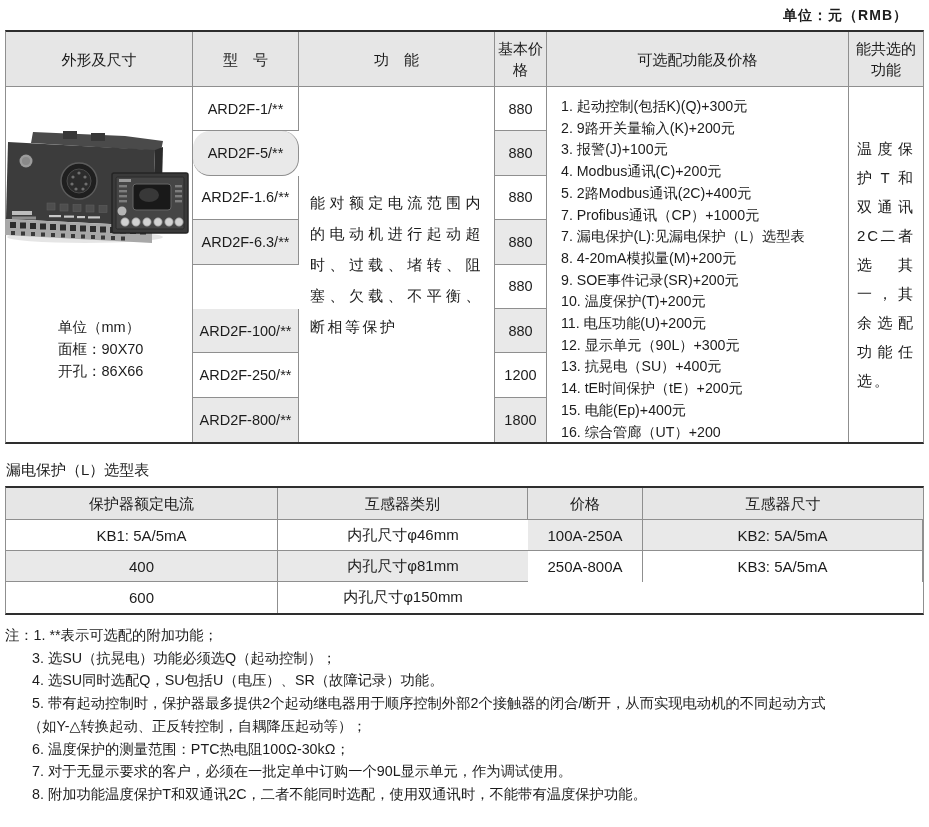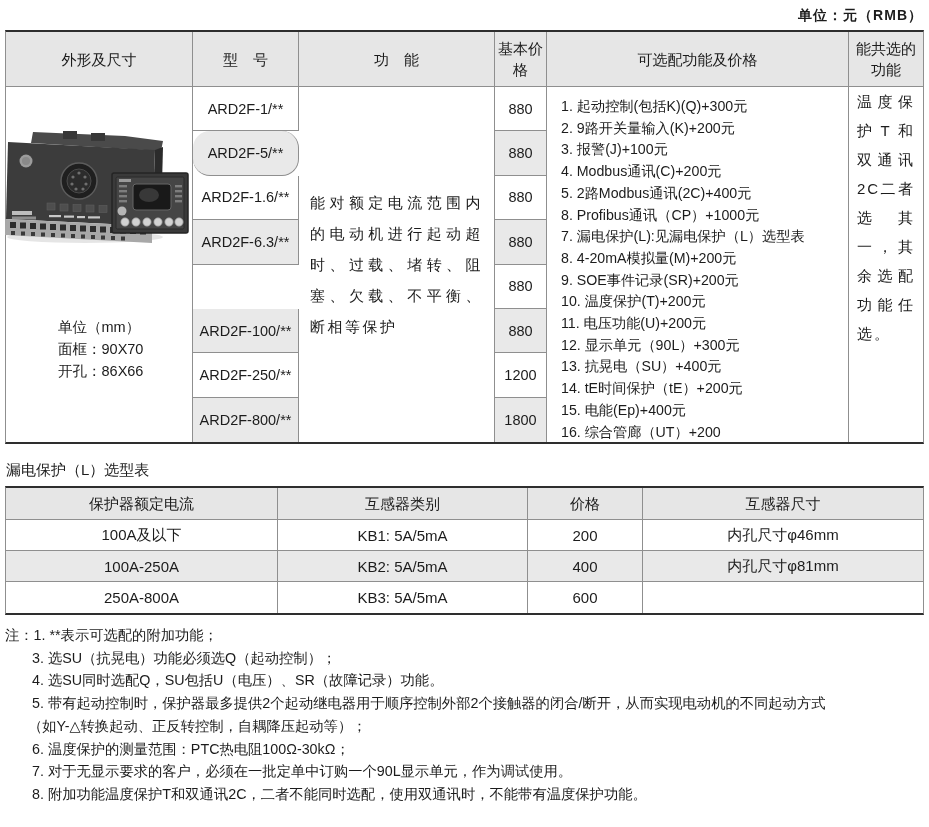--- a/index.html
+++ b/index.html
@@ -2,21 +2,21 @@
 <html><head>
 <meta charset="utf-8">
 <style>
   html,body{margin:0;padding:0;}
   body{
     width:929px;height:827px;position:relative;background:#ffffff;
     font-family:"Liberation Sans","DejaVu Sans",sans-serif;
     color:#1c1c1c;overflow:hidden;
   }
   
-  .unit-note{position:absolute;top:7px;right:6px;font-size:14px;font-weight:bold;letter-spacing:1px;}
+  .unit-note{position:absolute;top:7px;right:21px;font-size:14px;font-weight:bold;letter-spacing:1px;}
 
   
   .main-table{
     position:absolute;left:5px;top:30px;width:917px;height:410px;
     display:grid;
     grid-template-columns:187px 106px 196px 52px 302px 74px;
     grid-template-rows:55px repeat(8,1fr);
     border-top:2px solid #2e2e2e;border-bottom:2px solid #2e2e2e;
     border-left:1px solid #8f8f8f;border-right:1px solid #8f8f8f;
     font-size:15px;
@@ -26,21 +26,21 @@
   .no-b{border-bottom:none;}
   .hcell{background:#e6e6e6;display:flex;align-items:center;justify-content:center;
          text-align:center;line-height:1.4;padding:0 2px;}
   .ccell{display:flex;align-items:center;justify-content:center;font-size:14.5px;}
   .stripe{background:#e9e9e9;}
   .shape-cell{position:relative;}
   .dims{position:absolute;left:52px;top:229px;font-size:14.5px;line-height:22px;}
   .func-cell{display:flex;align-items:center;padding:0 11px;}
   .func-cell p{margin:0;text-align:justify;line-height:31px;letter-spacing:2.5px;font-size:15px;}
   .opts-cell{padding:9px 4px 0 14px;line-height:21.7px;font-size:14.2px;}
-  .comb-cell{display:flex;align-items:flex-start;padding:0 8px;}
+  .comb-cell{display:flex;align-items:center;padding:0 8px;}
   .comb-cell div{margin:0;text-align:justify;line-height:29px;letter-spacing:2px;font-size:15px;}
 
   
   .leak-title{position:absolute;left:6px;top:461px;font-size:15px;}
   .leak-table{
     position:absolute;left:5px;top:486px;width:917px;height:125px;
     display:grid;
     grid-template-columns:272px 250px 115px 280px;
     grid-template-rows:32px 31px 31px 31px;
     border-top:2px solid #2e2e2e;border-bottom:2px solid #2e2e2e;
@@ -199,21 +199,21 @@
   <div class="cell ccell stripe" style="grid-area:7/4/8/5;">880</div>
   <div class="cell ccell" style="grid-area:8/4/9/5;">1200</div>
   <div class="cell ccell stripe no-b" style="grid-area:9/4/10/5;">1800</div>
 
   <div class="cell opts-cell no-b" style="grid-area:2/5/10/6;">
     <div>1.  起动控制(包括K)(Q)+300元</div>
     <div>2.  9路开关量输入(K)+200元</div>
     <div>3.  报警(J)+100元</div>
     <div>4.  Modbus通讯(C)+200元</div>
     <div>5.  2路Modbus通讯(2C)+400元</div>
-    <div>8.  Profibus通讯（CP）+1000元</div>
+    <div>7.  Profibus通讯（CP）+1000元</div>
     <div>7.  漏电保护(L):见漏电保护（L）选型表</div>
     <div>8.  4-20mA模拟量(M)+200元</div>
     <div>9.  SOE事件记录(SR)+200元</div>
     <div>10.  温度保护(T)+200元</div>
     <div>11.  电压功能(U)+200元</div>
     <div>12.  显示单元（90L）+300元</div>
     <div>13.  抗晃电（SU）+400元</div>
     <div>14.  tE时间保护（tE）+200元</div>
     <div>15. 电能(Ep)+400元</div>
     <div>16. 综合管廊（UT）+200</div>
@@ -225,33 +225,32 @@
 </div>
 
 <div class="leak-title">漏电保护（L）选型表</div>
 
 <div class="leak-table">
   <div class="cell hcell">保护器额定电流</div>
   <div class="cell hcell">互感器类别</div>
   <div class="cell hcell">价格</div>
   <div class="cell hcell no-r">互感器尺寸</div>
 
-  <div class="cell lcell">100A及以下</div>
   <div class="cell lcell">KB1: 5A/5mA</div>
-  <div class="cell lcell">200</div>
   <div class="cell lcell no-r">内孔尺寸φ46mm</div>
 
   <div class="cell lcell stripe">100A-250A</div>
   <div class="cell lcell stripe">KB2: 5A/5mA</div>
   <div class="cell lcell stripe">400</div>
   <div class="cell lcell stripe no-r">内孔尺寸φ81mm</div>
 
   <div class="cell lcell no-b">250A-800A</div>
   <div class="cell lcell no-b">KB3: 5A/5mA</div>
   <div class="cell lcell no-b">600</div>
+  <div class="cell lcell no-r no-b">内孔尺寸φ150mm</div>
 </div>
 
 <div class="notes">
   <div class="note-line note-first">
     <span>注：</span>
       <span>1. **表示可选配的附加功能；</span>
   </div>
   <div class="note-line note-indent">3. 选SU（抗晃电）功能必须选Q（起动控制）；</div>
   <div class="note-line note-indent">4. 选SU同时选配Q，SU包括U（电压）、SR（故障记录）功能。</div>
   <div class="note-line note-indent">5. 带有起动控制时，保护器最多提供2个起动继电器用于顺序控制外部2个接触器的闭合/断开，从而实现电动机的不同起动方式</div>

